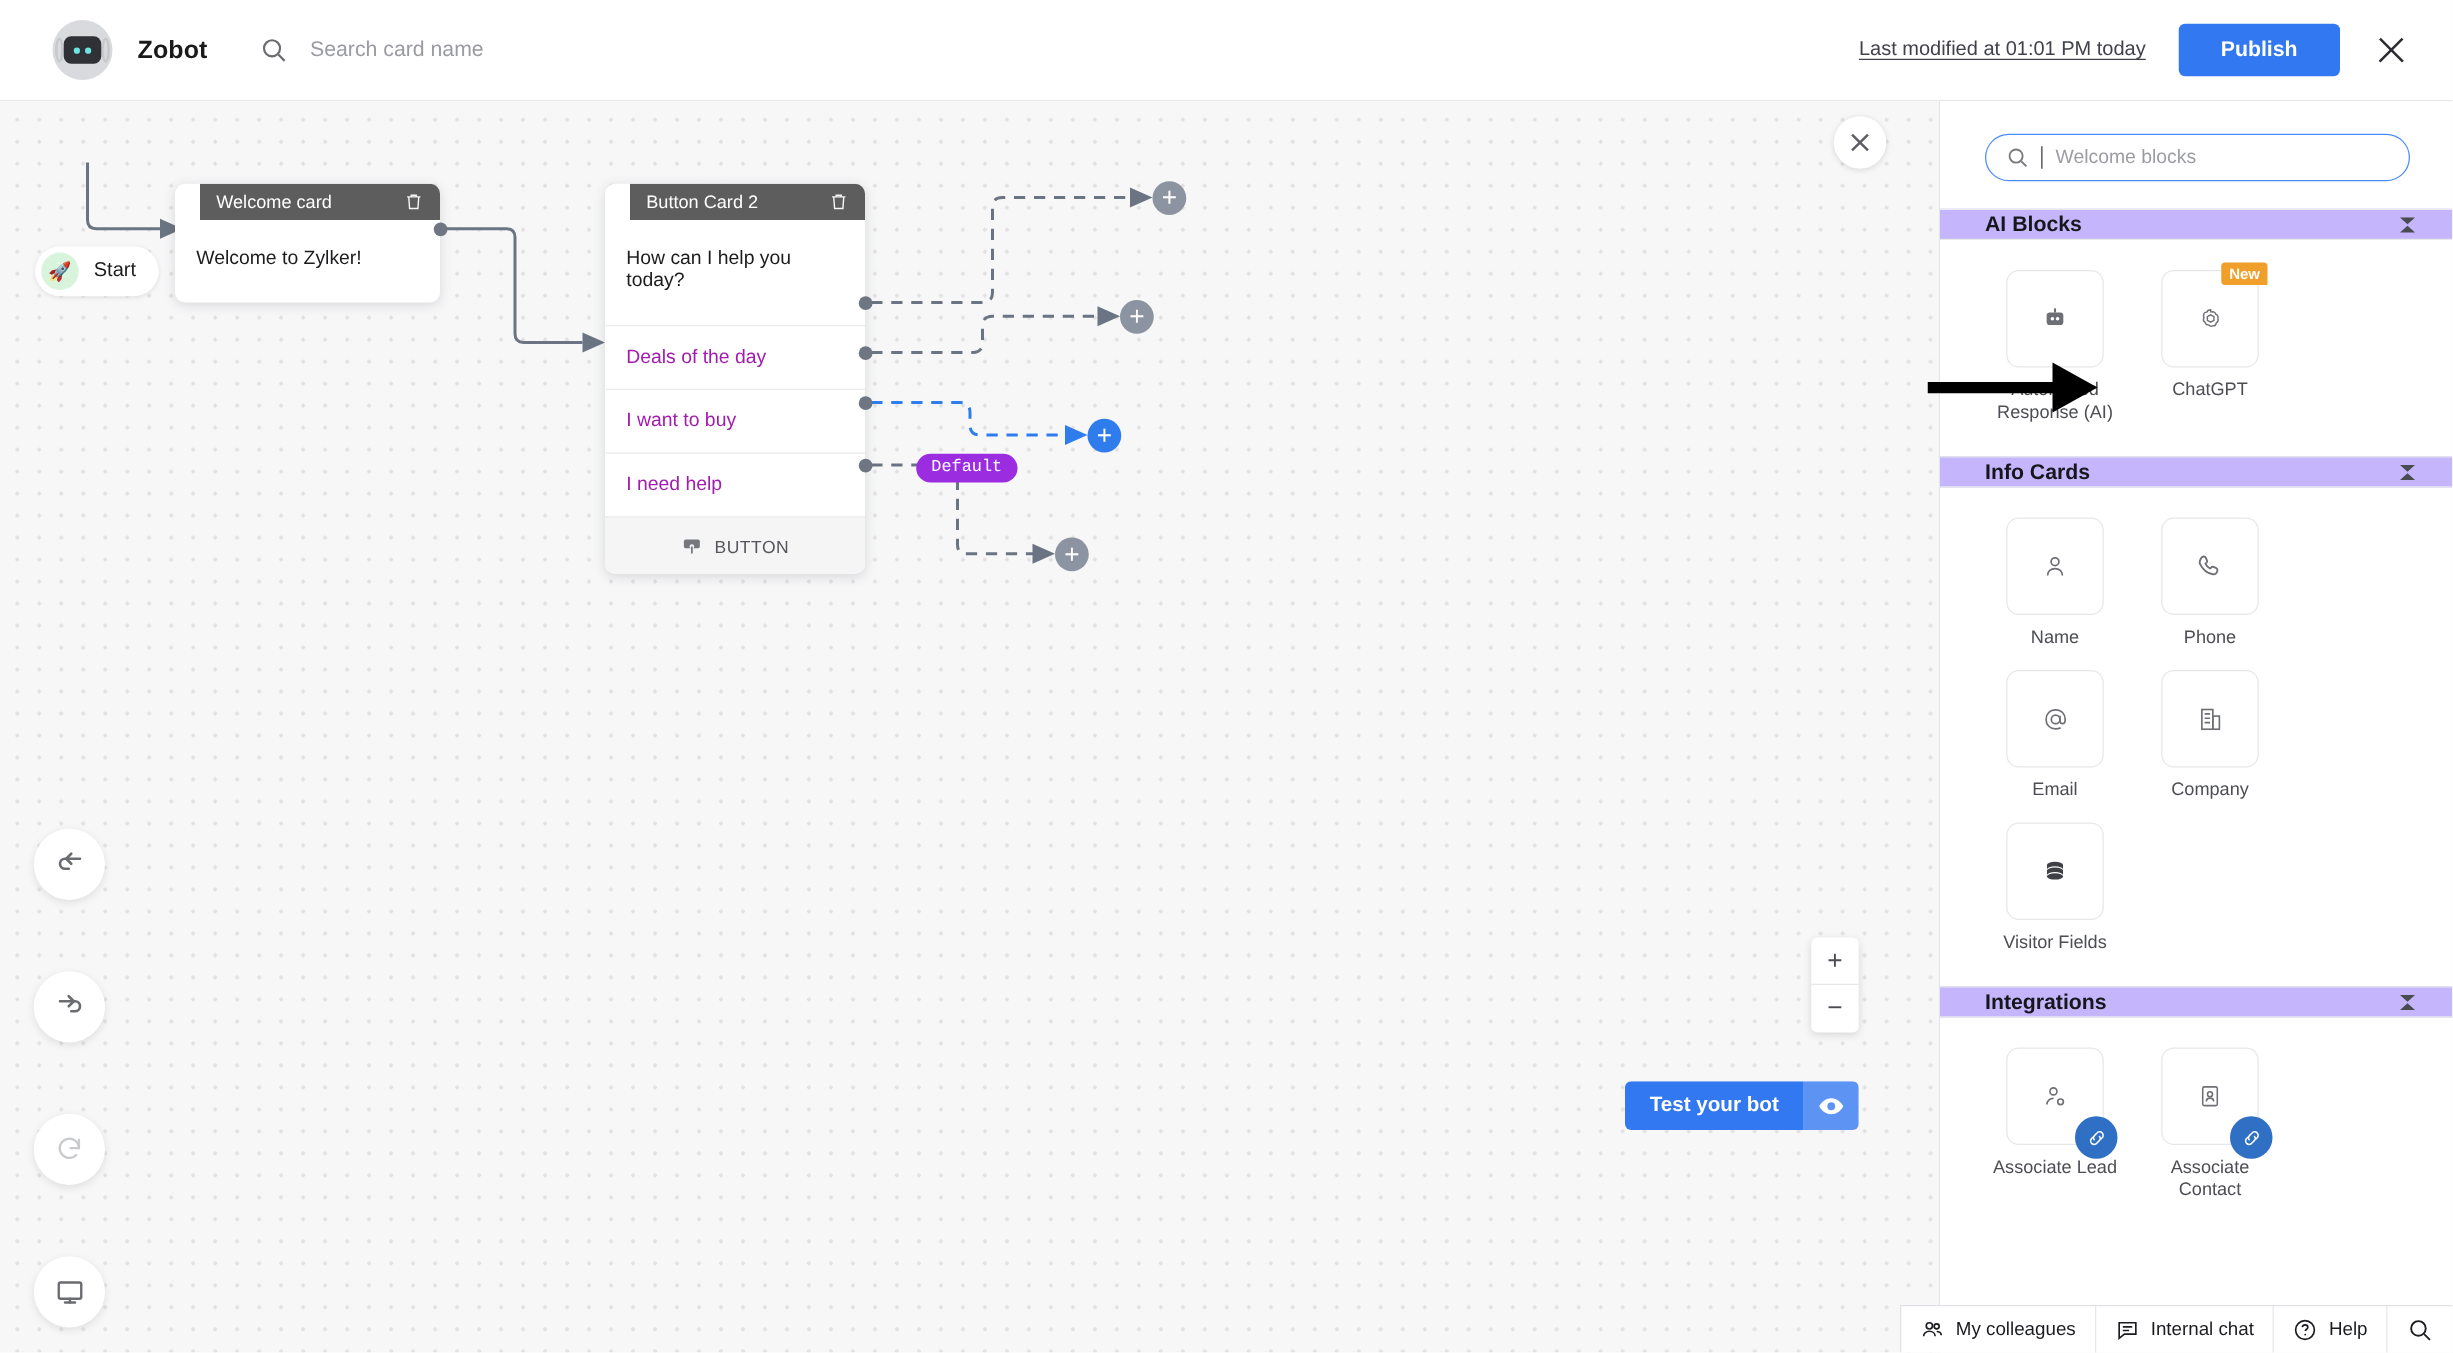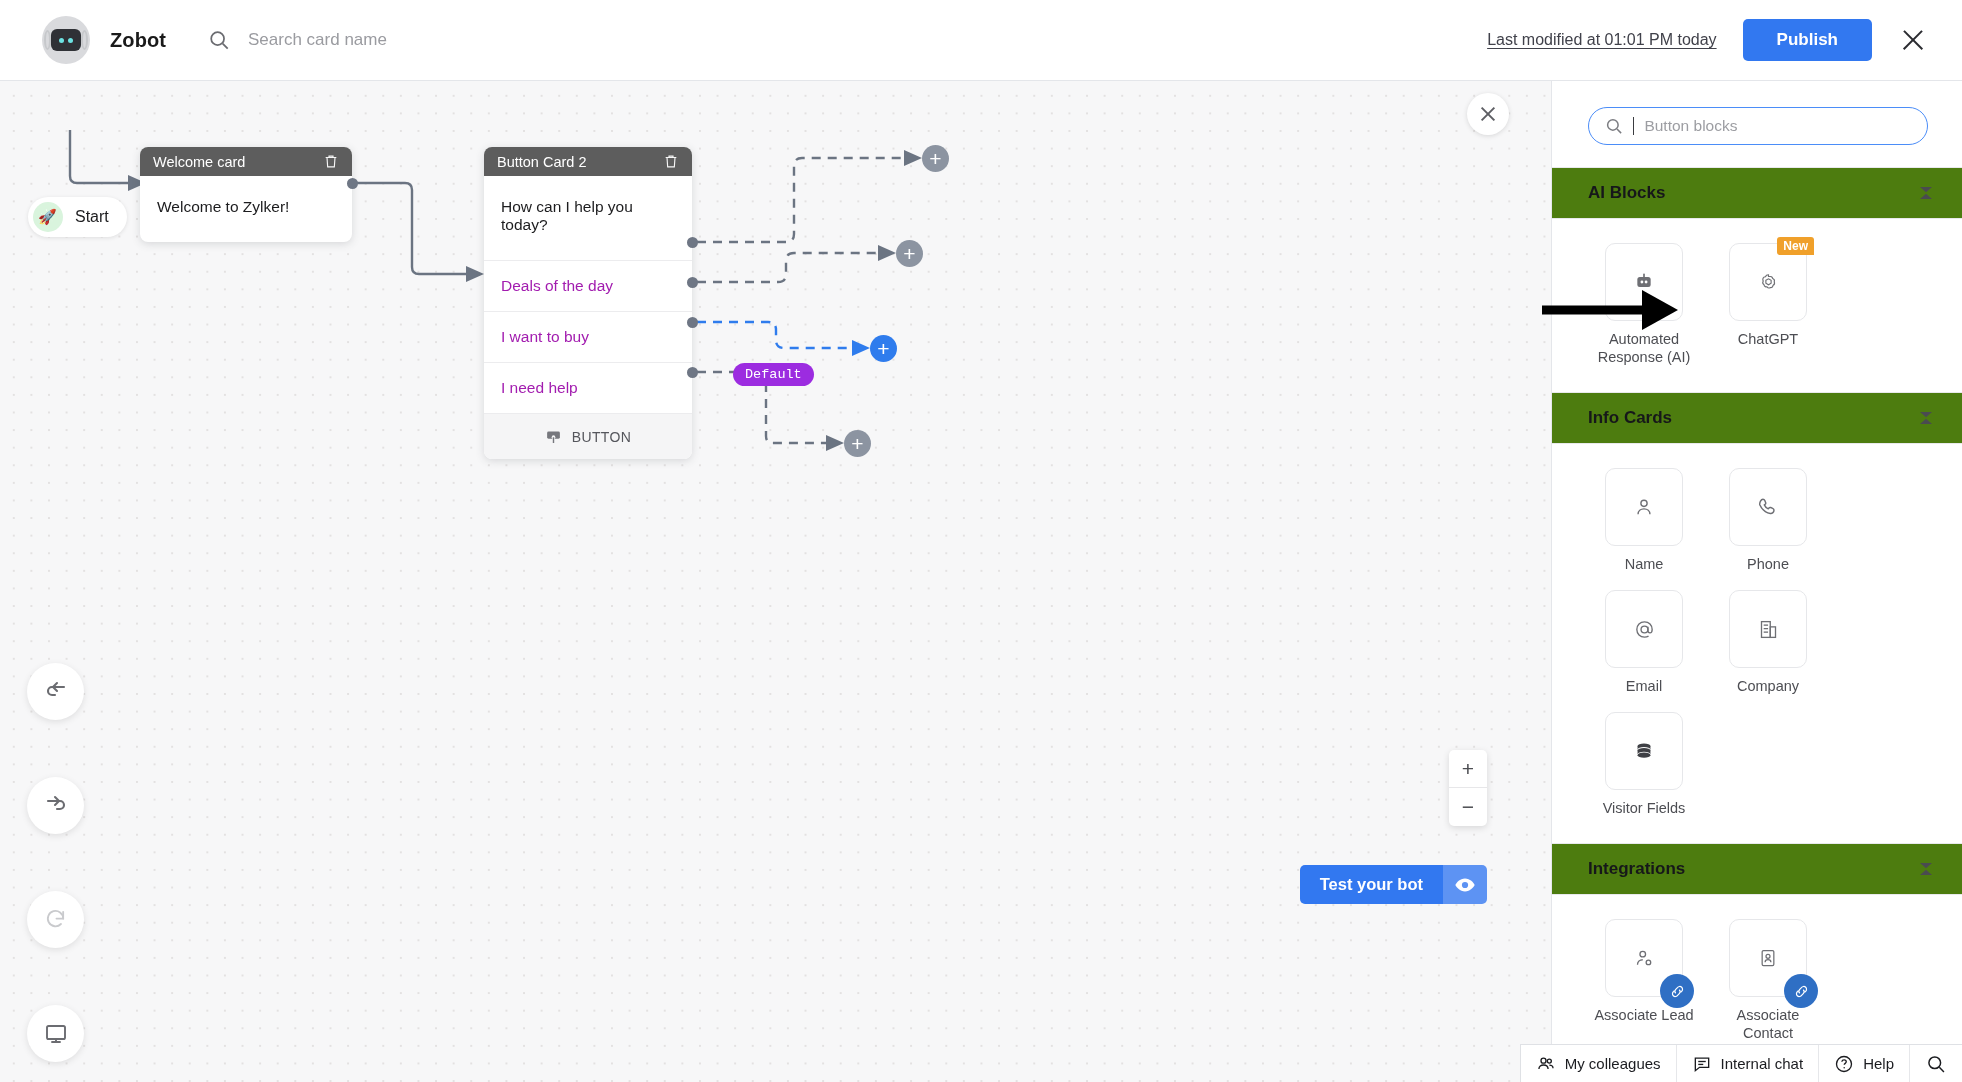--- a/index.html
+++ b/index.html
@@ -85,21 +85,21 @@
   }
   .start-lbl { font-size: 16px; color: #1d1d1f; margin-left: 12px; }
 
   
   .card {
     position: absolute; background: #fff; border-radius: 8px;
     box-shadow: 0 2px 9px rgba(60,64,74,.17); overflow: hidden;
   }
   .card-head {
     background: #5d5d5d; height: 29px; display: flex; align-items: center;
-    padding: 0 13px; justify-content: space-between;
+    padding: 0 13px; justify-content: space-between; margin-left: 20px;
   }
   .card-title { color: #fff; font-size: 14.5px; }
   .trash-ico { width: 16px; height: 17px; opacity: .95; cursor: pointer; }
   .card-body-text {
     padding: 22px 17px 26px 17px; font-size: 15.5px; color: #1c1c1e;
   }
   .opt-row {
     padding: 16px 17px; font-size: 15.5px; color: #a21caf;
     border-top: 1px solid #ececee; height: 51px; display: flex; align-items: center;
     cursor: pointer;
@@ -175,22 +175,22 @@
     background: #fff; border-left: 1px solid #e4e6ea; overflow: hidden;
   }
   .panel-search-wrap { padding: 26px 34px 22px 36px; }
   .panel-search {
     height: 38px; border: 1.6px solid #4b8df8; border-radius: 19px;
     display: flex; align-items: center; padding: 0 16px; gap: 10px;
   }
   .panel-search .ph { font-size: 15.5px; color: #9c9da2; }
   .caret { width: 1.4px; height: 18px; background: #3a3b40; }
   .sect-head {
-    background: #4d7c0f; border-top: 1px solid #e8e9ec; border-bottom: 1px solid #e8e9ec;
-    height: 52px; display: flex; align-items: center; justify-content: space-between;
+    background: #c4b5fd; border-top: 1px solid #e8e9ec; border-bottom: 1px solid #e8e9ec;
+    height: 25px; display: flex; align-items: center; justify-content: space-between;
     padding: 0 28px 0 36px;
   }
   .sect-title { font-size: 17px; font-weight: bold; color: #16171a; }
   .collapse-ico { width: 16px; height: 16px; cursor: pointer; }
   .block-grid {
     display: flex; flex-wrap: wrap; padding: 24px 22px 10px 30px;
   }
   .block {
     width: 124px; display: flex; flex-direction: column; align-items: center;
     margin-bottom: 16px; cursor: pointer;
@@ -389,21 +389,21 @@
 
   <div class="panel">
 
     <div class="panel-search-wrap">
       <div class="panel-search">
         <svg width="18" height="18" viewBox="0 0 24 24" fill="none" stroke="#7b7c81" stroke-width="2">
           <circle cx="10.5" cy="10.5" r="7"></circle>
             <line x1="16" y1="16" x2="21.5" y2="21.5"></line>
         </svg>
         <div class="caret"></div>
-        <div class="ph">Button blocks</div>
+        <div class="ph">Welcome blocks</div>
       </div>
     </div>
 
     <div class="sect-head">
       <div class="sect-title">AI Blocks</div>
       <svg class="collapse-ico" viewBox="0 0 24 24" fill="#4a4b50">
         <polygon points="3,3 21,3 12,11"></polygon>
           <polygon points="12,13 21,21 3,21"></polygon>
       </svg>
     </div>

